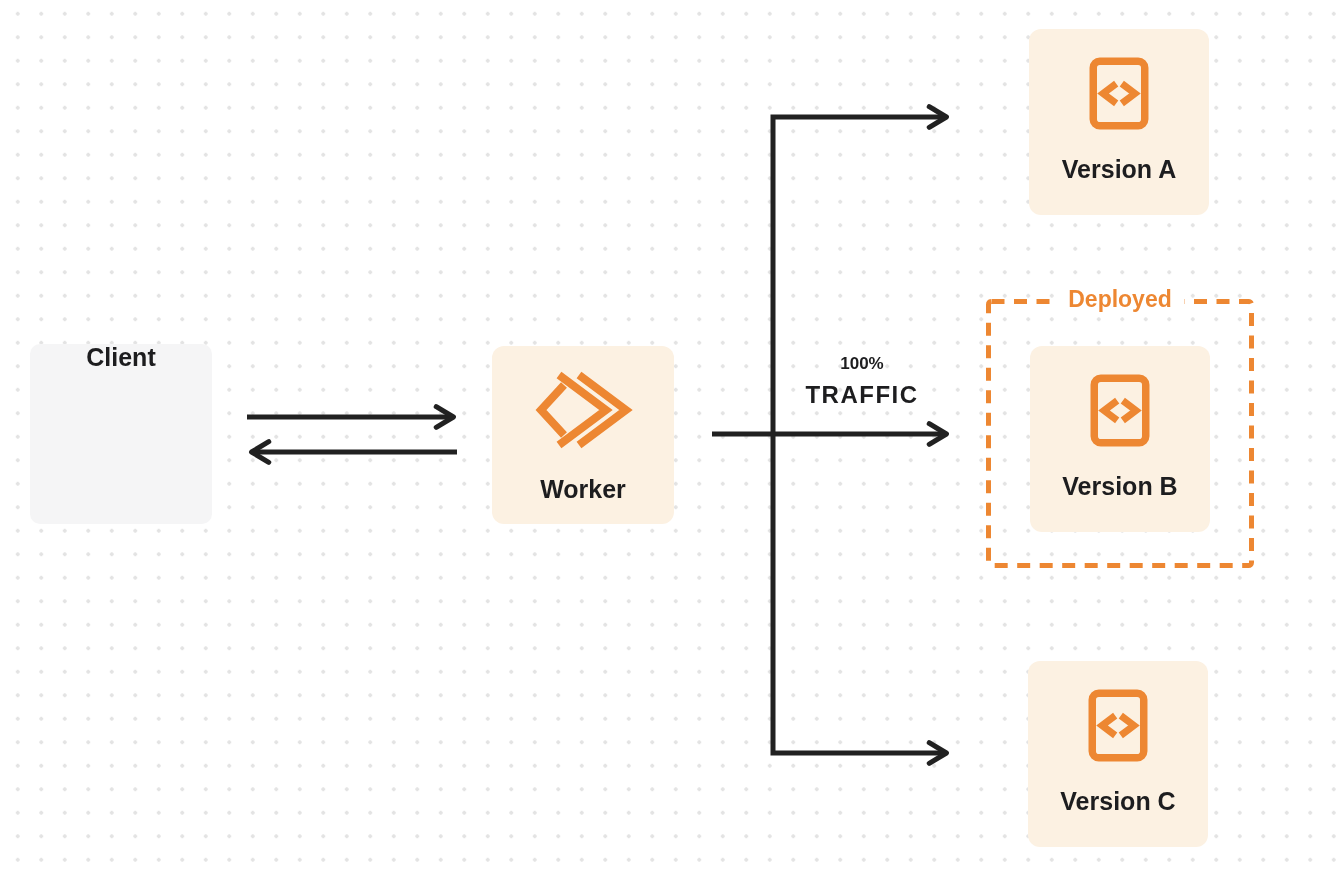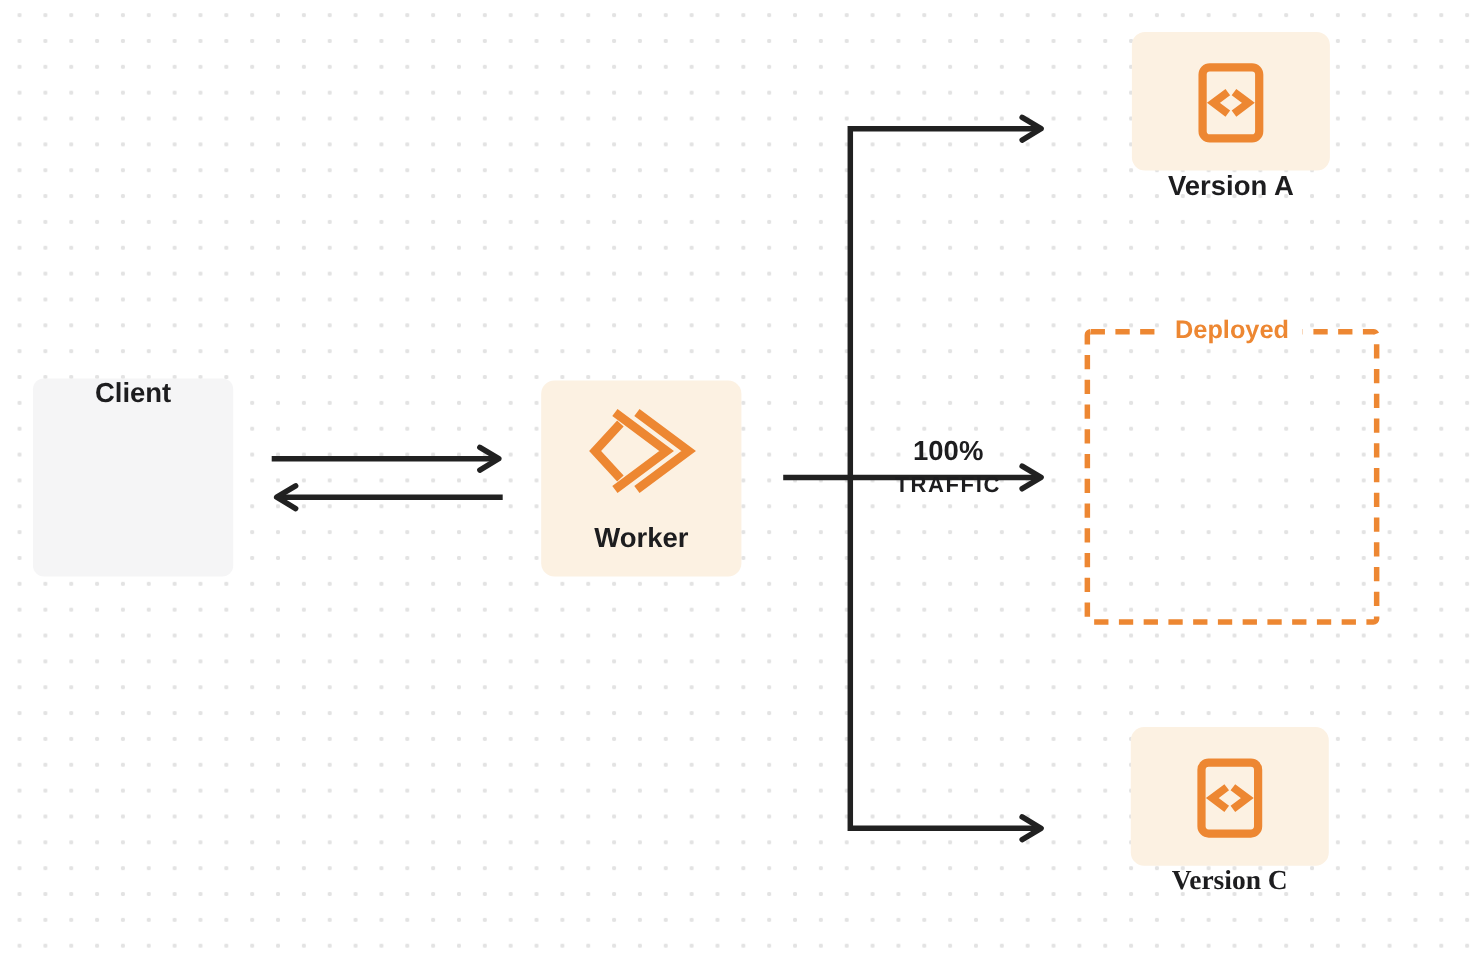--- a/index.html
+++ b/index.html
@@ -46,49 +46,49 @@
   }
   .worker{
     left:492px;top:346px;width:182px;height:178px;
     background:var(--cream);
     padding-top:27px;
   }
   .worker .node-label{margin-top:28px;}
   .worker-icon path{fill:none;stroke:var(--orange);stroke-width:8;stroke-linejoin:miter;}
 
   .version{
-    width:180px;height:126px;
+    width:180px;height:186px;
     background:var(--cream);
     padding-top:28px;
   }
   .version .node-label{margin-top:26px;}
   .version-a{left:1029px;top:29px;}
   .version-b{left:1030px;top:346px;}
-  .version-c{left:1028px;top:661px;font-family:Liberation Serif, serif;}
+  .version-c{left:1028px;top:661px;}
   .code-icon rect{fill:none;stroke:var(--orange);stroke-width:8;}
   .code-icon path{fill:none;stroke:var(--orange);stroke-width:7.5;stroke-linejoin:miter;}
 
   .deployed-group{position:absolute;left:986px;top:299px;width:268px;height:269px;}
   .deployed-border rect{fill:none;stroke:var(--orange);stroke-width:5;}
   .deployed-label{
     position:absolute;top:-15px;left:50%;transform:translateX(-50%);
     background:#ffffff;
     padding:0 12px;
     font-weight:700;font-size:23px;line-height:30px;
     color:var(--orange);
     white-space:nowrap;
   }
 
   .traffic-label{
     position:absolute;left:792px;top:351px;width:140px;
     text-align:center;
     font-weight:700;color:var(--ink);
   }
-  .traffic-line1{font-size:25px;line-height:26px;margin-top:46px;}
-  .traffic-line2{font-size:20px;line-height:26px;margin-top:5px;letter-spacing:1.5px;}
+  .traffic-line1{font-size:17px;line-height:26px;}
+  .traffic-line2{font-size:24px;line-height:26px;margin-top:5px;letter-spacing:1.5px;}
 </style>
 </head>
 <body>
 
 <div class="canvas">
 
   <svg class="arrows" width="1338" height="878" viewBox="0 0 1338 878">
     <defs>
       <marker id="arrowhead" viewBox="0 0 12 12" refX="8.5" refY="6" markerWidth="5.5" markerHeight="5.5" orient="auto-start-reverse" markerUnits="strokeWidth">
         <polyline points="2.5,1.5 10,6 2.5,10.5" fill="none" stroke="#212121" stroke-width="2.2" stroke-linecap="round" stroke-linejoin="round"></polyline>
@@ -123,20 +123,28 @@
 
   <div class="node version version-a">
     <svg class="code-icon" width="60" height="73" viewBox="0 0 64 78">
       <rect x="4.5" y="4.5" width="55" height="69" rx="7"></rect>
       <path d="M29 28.5 L15 39 L29 49.5"></path>
       <path d="M35 28.5 L49 39 L35 49.5"></path>
     </svg>
     <span class="node-label">Version A</span>
   </div>
 
+  <div class="node version version-b">
+    <svg class="code-icon" width="60" height="73" viewBox="0 0 64 78">
+      <rect x="4.5" y="4.5" width="55" height="69" rx="7"></rect>
+      <path d="M29 28.5 L15 39 L29 49.5"></path>
+      <path d="M35 28.5 L49 39 L35 49.5"></path>
+    </svg>
+    <span class="node-label">Version B</span>
+  </div>
 
   <div class="node version version-c">
     <svg class="code-icon" width="60" height="73" viewBox="0 0 64 78">
       <rect x="4.5" y="4.5" width="55" height="69" rx="7"></rect>
       <path d="M29 28.5 L15 39 L29 49.5"></path>
       <path d="M35 28.5 L49 39 L35 49.5"></path>
     </svg>
     <span class="node-label">Version C</span>
   </div>
 

